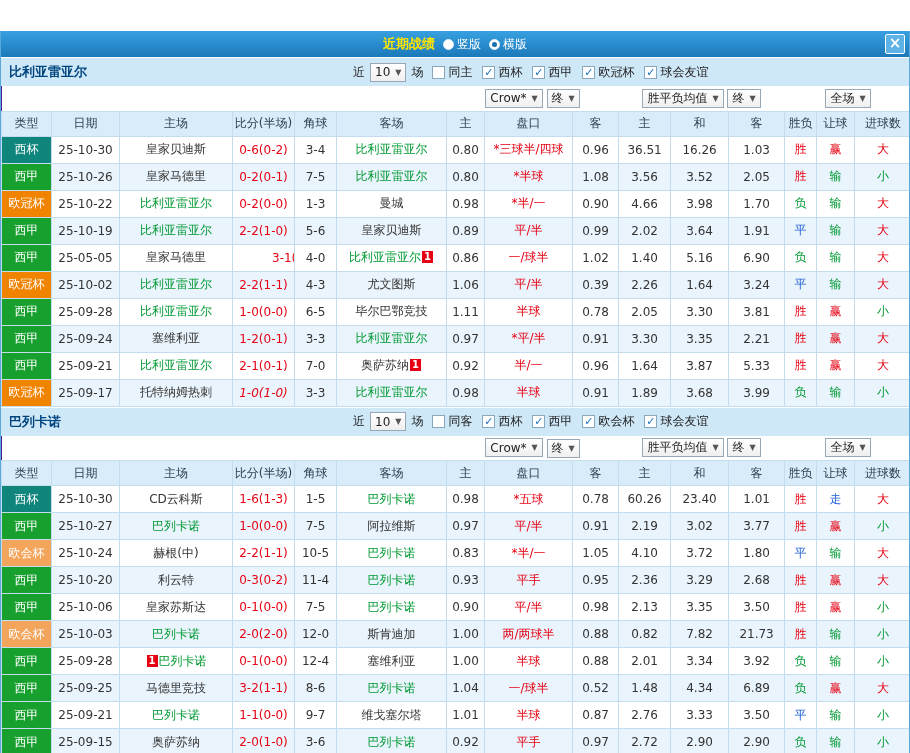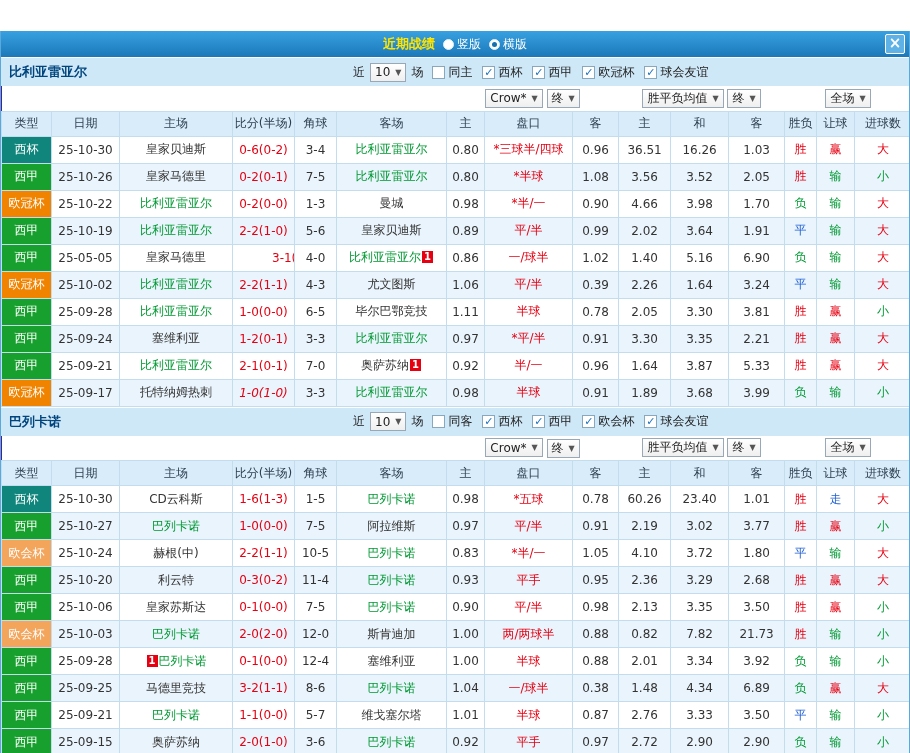--- a/index.html
+++ b/index.html
@@ -575,34 +575,34 @@
           </tr>
           <tr>
             <td class="type-cell" style="background: rgb(23, 160, 46);">西甲</td>
             <td>25-09-25</td>
             <td class="team-cell"><span class="team">马德里竞技</span></td>
             <td style="color: rgb(230, 0, 18);">3-2(1-1)</td>
             <td>8-6</td>
             <td class="team-cell"><span class="team" style="color: rgb(0, 153, 51);">巴列卡诺</span></td>
             <td>1.04</td>
             <td style="color: rgb(230, 0, 18);">一/球半</td>
-            <td>0.38</td>
+            <td>0.52</td>
             <td>1.48</td>
             <td>4.34</td>
             <td>6.89</td>
             <td class="res" style="color: rgb(0, 153, 51);">负</td>
             <td class="res" style="color: rgb(230, 0, 18);">赢</td>
             <td class="res" style="color: rgb(230, 0, 18);">大</td>
           </tr>
           <tr>
             <td class="type-cell" style="background: rgb(23, 160, 46);">西甲</td>
             <td>25-09-21</td>
             <td class="team-cell"><span class="team" style="color: rgb(0, 153, 51);">巴列卡诺</span></td>
             <td style="color: rgb(230, 0, 18);">1-1(0-0)</td>
-            <td>5-7</td>
+            <td>9-7</td>
             <td class="team-cell"><span class="team">维戈塞尔塔</span></td>
             <td>1.01</td>
             <td style="color: rgb(230, 0, 18);">半球</td>
             <td>0.87</td>
             <td>2.76</td>
             <td>3.33</td>
             <td>3.50</td>
             <td class="res" style="color: rgb(34, 98, 214);">平</td>
             <td class="res" style="color: rgb(0, 153, 51);">输</td>
             <td class="res" style="color: rgb(0, 153, 51);">小</td>

